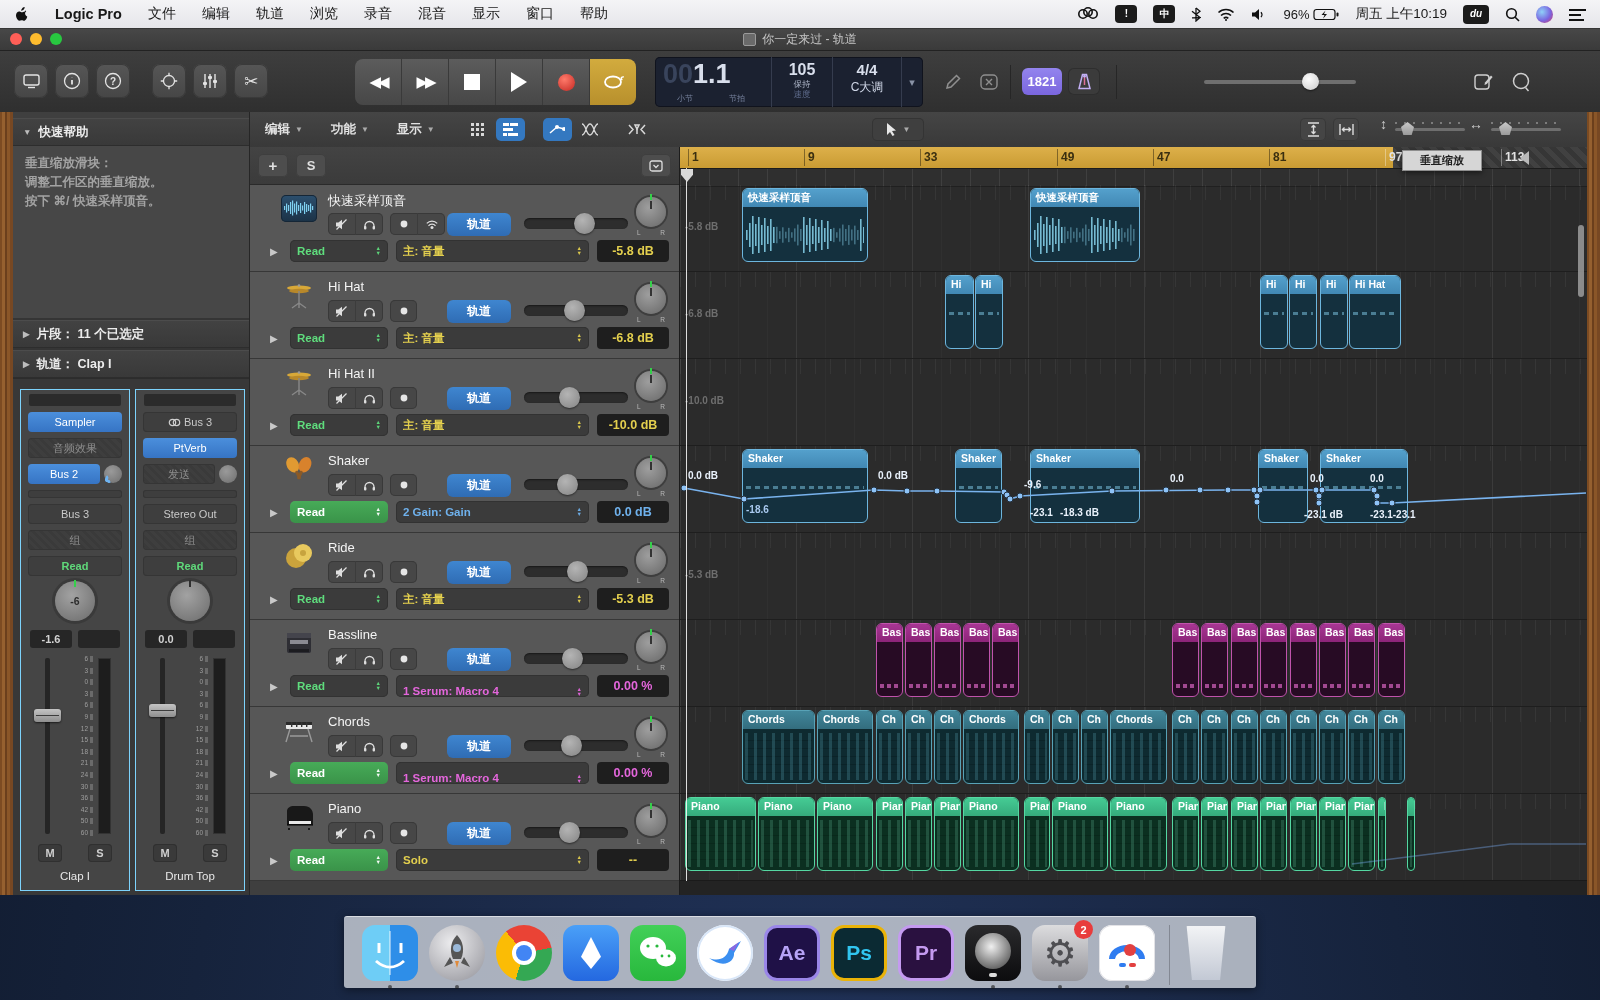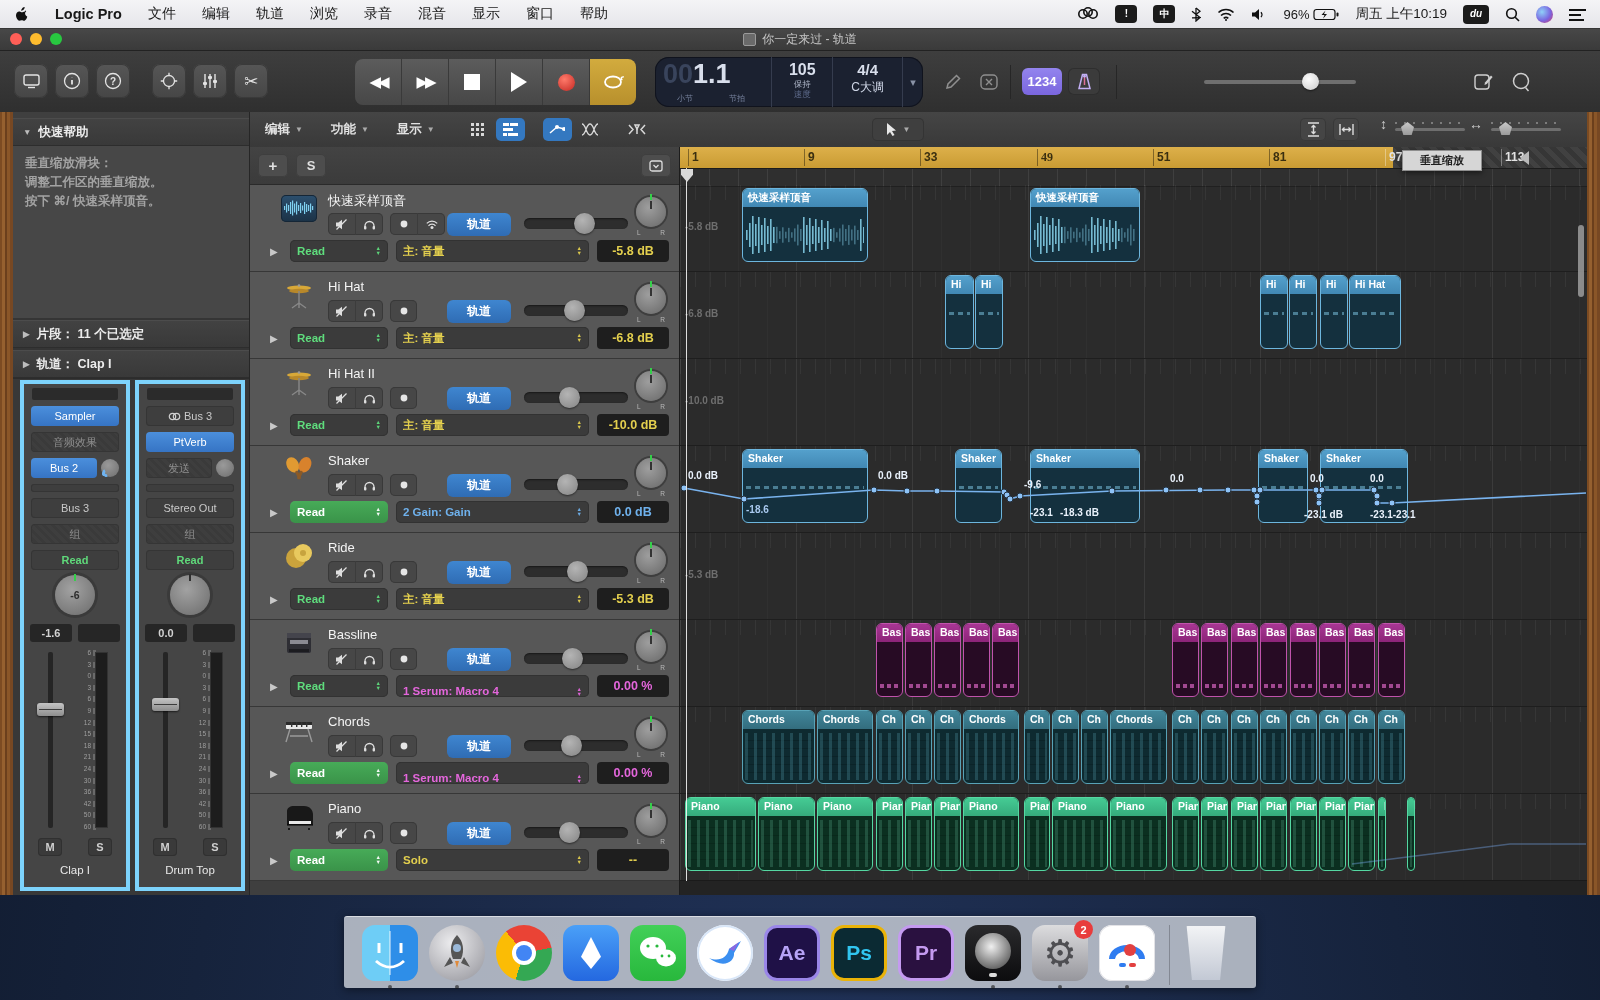--- a/index.html
+++ b/index.html
@@ -37,22 +37,22 @@
   #transport{position:absolute;left:355px;top:8px;display:flex;border-radius:8px;overflow:hidden;box-shadow:inset 0 0 0 1px #383838;}
   .tp-btn{width:46px;height:46px;background:linear-gradient(#5c5c5c,#474747);display:flex;align-items:center;justify-content:center;
     border-right:1px solid #3a3a3a;color:#fff;}
   .tp-btn:last-child{border-right:none;}
   .tp-cycle{background:linear-gradient(#d2ab3e,#b8902c);}
   .tp-rec-dot{width:17px;height:17px;border-radius:50%;background:radial-gradient(circle at 38% 32%,#ff7a6a,#d23c34 75%);}
   .tri-play{width:0;height:0;border-left:16px solid #fff;border-top:10px solid transparent;border-bottom:10px solid transparent;}
   .sq-stop{width:16px;height:16px;background:#fff;}
   .dbl{color:#fff;font-size:15px;letter-spacing:-3px;}
   
-  #lcd{position:absolute;left:655px;top:6px;width:268px;height:50px;background:#1b2130;border-radius:14px;
-    display:flex;color:#d9dfec;box-shadow:inset 0 0 0 1px #10131d;justify-content:space-between;}
+  #lcd{position:absolute;left:655px;top:6px;width:268px;height:50px;background:#1b2130;border-radius:5px;
+    display:flex;color:#d9dfec;box-shadow:inset 0 0 0 1px #10131d;}
   .lcd-sec{position:relative;border-right:1px solid #353c4e;}
   .lcd-pos{width:116px;}
   .lcd-big{font-size:27px;font-weight:bold;letter-spacing:0;position:absolute;top:2px;left:8px;white-space:nowrap;}
   .lcd-dim{color:#39445c;}
   .lcd-sub{position:absolute;bottom:3px;font-size:8px;color:#76819c;}
   .lcd-tempo{width:60px;text-align:center;}
   .lcd-key{width:68px;text-align:center;}
   .lcd-mid{font-size:16px;font-weight:bold;margin-top:4px;}
   .lcd-tiny{font-size:8.5px;color:#aeb6c8;line-height:10px;}
   .lcd-tiny2{font-size:8.5px;color:#5d6a8a;line-height:10px;}
@@ -78,21 +78,21 @@
   
   #inspector{position:absolute;left:13px;top:0;bottom:0;width:237px;background:#3f3f3f;border-right:1px solid #262626;
     display:flex;flex-direction:column;padding-top:6px;box-sizing:border-box;}
   .panel-h{height:26px;flex:none;background:linear-gradient(#424242,#393939);border-top:1px solid #4c4c4c;border-bottom:1px solid #2d2d2d;
     display:flex;align-items:center;padding:0 10px;color:#ececec;font-size:12.5px;font-weight:bold;gap:7px;}
   .tri{color:#bdbdbd;font-size:8.5px;}
   #qh-body{height:172px;flex:none;background:#474747;padding:8px 12px;box-sizing:border-box;color:#a3a3a3;
     font-size:12.5px;font-weight:bold;line-height:1.5;}
   .gap2{height:2px;flex:none;background:#353535;}
   #strips{flex:1;background:#383838;position:relative;border-top:1px solid #2c2c2c;}
-  .strip{position:absolute;top:1px;bottom:4px;width:110px;background:#454545;border:4px solid #7dd3fc;box-sizing:border-box;}
+  .strip{position:absolute;top:10px;bottom:4px;width:110px;background:#454545;border:1px solid #7dd3fc;box-sizing:border-box;}
   .strip-stub{height:12px;margin:4px 8px 0;background:#2b2b2b;border-radius:2px;}
   .slotrow{display:flex;align-items:center;margin:6px 7px 0;height:20px;gap:4px;}
   .slot{flex:1;height:20px;background:#3e3e3e;border-radius:4px;display:flex;align-items:center;justify-content:center;
     font-size:11px;color:#c9c9c9;box-shadow:inset 0 0 0 1px #353535;overflow:hidden;white-space:nowrap;}
   .slot.blue{background:linear-gradient(#4b8fdc,#3674c4);color:#fff;box-shadow:none;}
   .slot.dim{color:#8d8d8d;background:repeating-linear-gradient(45deg,#3e3e3e 0 3px,#3a3a3a 3px 6px);}
   .slot.read{color:#5fd97a;font-weight:bold;}
   .slot-thin{height:8px;margin:6px 7px 0;background:#3e3e3e;border-radius:3px;box-shadow:inset 0 0 0 1px #353535;}
   .mini-knob{flex:none;width:18px;height:18px;border-radius:50%;background:radial-gradient(circle at 40% 35%,#9a9a9a,#6e6e6e);position:relative;}
   .mini-knob.active::after{content:"";position:absolute;left:1px;bottom:0;width:8px;height:8px;border-radius:50%;
@@ -410,21 +410,21 @@
           <path d="M2 14l1-4 8.5-8.5 3 3L6 13z"></path>
         </svg>
     </div>
     <div class="cb-flat" style="left:974px;">
       <svg width="18" height="16" viewBox="0 0 18 16" fill="none" stroke="#8f8f8f" stroke-width="1.4">
           <rect x="1" y="1" width="16" height="14" rx="4"></rect>
           <path d="M6 5l6 6M12 5l-6 6"></path>
         </svg>
     </div>
     <div class="cb-div" style="left:1010px;"></div>
-    <div id="btn-count">1234</div>
+    <div id="btn-count">1821</div>
     <div id="btn-metro">
       <svg width="15" height="17" viewBox="0 0 15 17" fill="none" stroke="#c3b0f5" stroke-width="1.5">
           <path d="M5.5 1.5h4L13 15.5H2z"></path>
           <path d="M7.5 12V4" stroke="#e0719a"></path>
           <circle cx="7.5" cy="3.2" r="1.4" fill="#c3b0f5" stroke="none"></circle>
         </svg>
     </div>
     <div class="cb-div" style="left:1116px;"></div>
     <div id="cb-vol">
       <div class="vol-knob" style="left:98px;"></div>
@@ -1262,22 +1262,22 @@
             </div>
         </div>
 
         <div id="arrange">
           <div id="ruler">
               <div class="cyc" style="width: 713px;"></div>
               <div class="stripes" style="left: 713px;"></div>
               <span class="rnum" style="left: 8px;">1</span>
               <span class="rnum" style="left: 124px;">9</span>
               <span class="rnum" style="left: 240px;">33</span>
-              <span class="rnum" style="left: 357px; font-family: Liberation Serif, serif;">49</span>
-              <span class="rnum" style="left: 473px;">51</span>
+              <span class="rnum" style="left: 377px;">49</span>
+              <span class="rnum" style="left: 473px;">47</span>
               <span class="rnum" style="left: 589px;">81</span>
               <span class="rnum lt" style="left: 705px;">97</span>
               <span class="rnum lt" style="left: 821px;">113</span>
               <div class="endarrow"></div>
             </div>
           <div id="tickstrip"></div>
           <div id="rows">
               <div class="arow">
                 <div class="topticks"></div>
                 <span class="lane-label">-5.8 dB</span>

